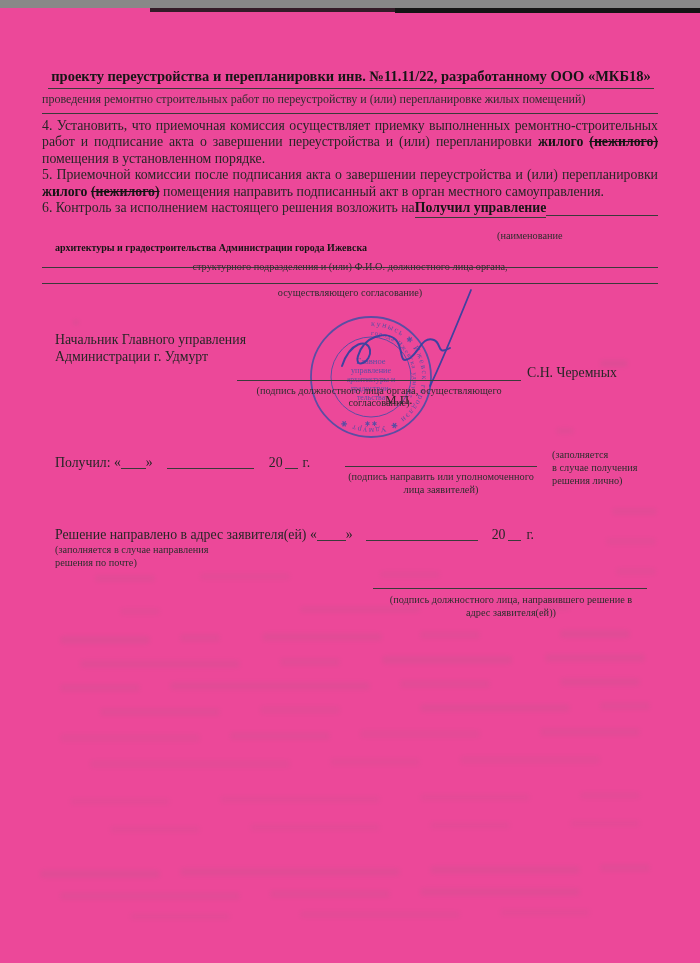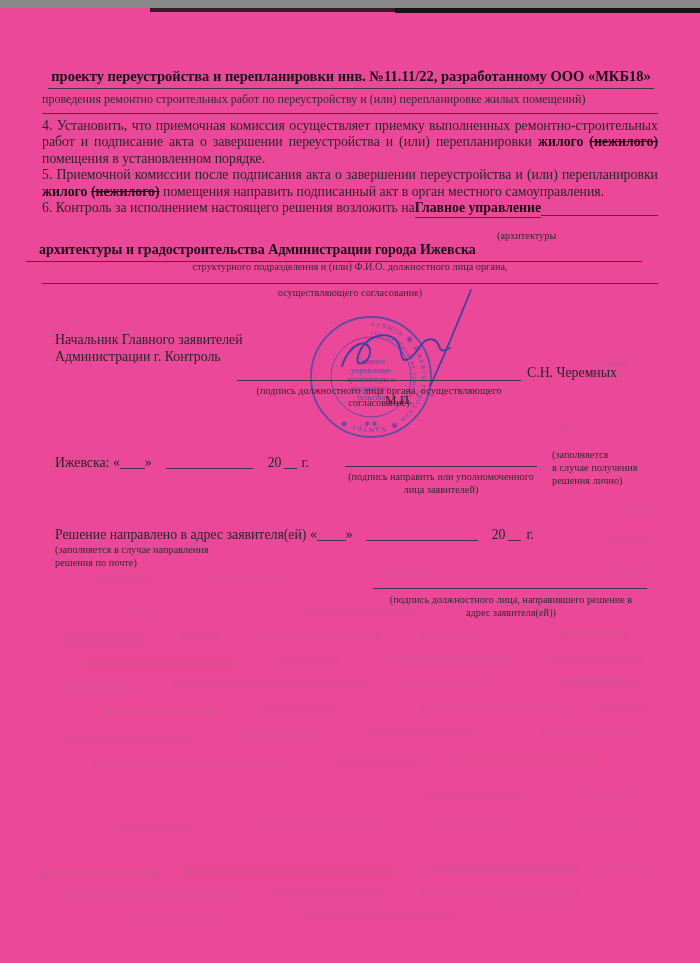--- a/index.html
+++ b/index.html
@@ -23,22 +23,22 @@
   
   .bodytext{left:42px;top:110px;width:616px;font-size:13.8px;line-height:16.4px;}
   .para{text-align:justify;margin:0;}
   .b{font-weight:bold;color:#151515;}
   .strike{font-weight:bold;color:#151515;text-decoration:line-through;}
   .line6{display:flex;align-items:flex-start;white-space:nowrap;}
   .line6 .ul{border-bottom:1.3px solid #3a3a3a;padding-bottom:1px;}
   .line6 .fill{flex:1;height:15px;border-bottom:1.3px solid #3a3a3a;}
   .smallcap{font-size:10.3px;color:#2e2e2e;}
   .orgname{
-    left:26px;top:234px;width:616px;font-weight:bold;font-size:14px;color:#151515;
-    padding-left:13px;border-bottom:1.3px solid #3a3a3a;padding-bottom:3px;box-sizing:border-box;
+    left:42px;top:234px;width:616px;font-weight:bold;font-size:10px;color:#151515;
+    padding-left:13px;border-bottom:1.3px solid #3a3a3a;padding-bottom:14px;box-sizing:border-box;
   }
   
   .blank{display:inline-block;border-bottom:1.2px solid #3a3a3a;height:13px;vertical-align:-2px;}
   .sigline{position:absolute;border-top:1.2px solid #3a3a3a;height:0;}
   .stamp-svg{position:absolute;left:307px;top:305px;width:128px;height:128px;opacity:.82;}
   .sign-svg{position:absolute;left:318px;top:270px;width:172px;height:118px;opacity:.9;}
   .smudge{position:absolute;background:#6b7076;border-radius:3px;filter:blur(2px);}
   .txt14{font-size:13.8px;line-height:17px;}
   .center{text-align:center;}
 </style>
@@ -111,26 +111,26 @@
 
   <div class="abs hdr-title">проекту переустройства и перепланировки инв. №11.11/22, разработанному ООО «МКБ18»</div>
   <div class="abs hdr-sub">проведения ремонтно строительных работ по переустройству и (или) перепланировке жилых помещений)</div>
   <div class="rule" style="left:42px;top:105px;width:616px;"></div>
 
   <div class="abs bodytext">
     <p class="para"><span>4. Установить, что приемочная комиссия осуществляет приемку выполненных ремонтно-строительных работ и подписание акта о завершении переустройства и (или) перепланировки </span><span class="b">жилого </span><span class="strike">(нежилого)</span><span> помещения в установленном порядке.</span></p>
     <p class="para"><span>5. Приемочной комиссии после подписания акта о завершении переустройства и (или) перепланировки </span><span class="b">жилого </span><span class="strike">(нежилого)</span><span> помещения направить подписанный акт в орган местного самоуправления.</span></p>
     <div class="line6">
       <span>6. Контроль за исполнением настоящего решения возложить на </span>
-      <span class="b ul">Главное управление</span>
+      <span class="b ul">Получил управление</span>
       <span class="fill"></span>
     </div>
   </div>
 
-  <div class="abs smallcap" style="left:497px;top:222px;">(архитектуры</div>
+  <div class="abs smallcap" style="left:497px;top:222px;">(наименование</div>
 
   <div class="abs orgname">архитектуры и градостроительства Администрации города Ижевска</div>
   <div class="abs smallcap center" style="left:42px;top:253px;width:616px;">структурного подразделения и (или) Ф.И.О. должностного лица органа,</div>
   <div class="rule" style="left:42px;top:275px;width:616px;border-top-width:1.2px;"></div>
   <div class="abs smallcap center" style="left:42px;top:279px;width:616px;">осуществляющего согласование)</div>
 
   <svg class="stamp-svg" viewBox="0 0 128 128">
     <defs>
       <path id="ringO" d="M64,13 a51,51 0 1,1 -0.05,0"></path>
       <path id="ringI" d="M64,22 a42,42 0 1,1 -0.05,0"></path>
@@ -141,37 +141,37 @@
     <text font-size="6.6" letter-spacing="1" fill="#3d4fa6"><textPath href="#ringI">города Ижевска удмурт</textPath></text>
     <text x="64" y="51" font-size="8.6" text-anchor="middle" fill="#3d4fa6">Главное</text>
     <text x="64" y="60" font-size="8.2" text-anchor="middle" fill="#3d4fa6">управление</text>
     <text x="64" y="69" font-size="7.8" text-anchor="middle" fill="#3d4fa6">архитектуры и</text>
     <text x="64" y="78" font-size="7.8" text-anchor="middle" fill="#3d4fa6">градострои-</text>
     <text x="64" y="87" font-size="7.8" text-anchor="middle" fill="#3d4fa6">тельства</text>
     <text x="64" y="113" font-size="6.5" text-anchor="middle" fill="#3d4fa6">✱  ✱</text>
   </svg>
 
   <div class="abs txt14" style="left:55px;top:323px;width:240px;">
-    <div>Начальник  Главного заявителей</div>
-    <div>Администрации г. Контроль</div>
+    <div>Начальник  Главного управления</div>
+    <div>Администрации г. Удмурт</div>
   </div>
 
   <svg class="sign-svg" viewBox="0 0 172 118">
     <path d="M24,88 C32,64 50,60 52,72 C54,84 36,92 40,78 C46,58 68,52 78,62 C86,70 80,88 92,80 C102,73 104,58 116,62 C124,65 118,78 132,70" fill="none" stroke="#2f41a0" stroke-width="2" stroke-linecap="round"></path>
     <path d="M112,108 C122,88 140,44 153,12" fill="none" stroke="#2f41a0" stroke-width="1.8" stroke-linecap="round"></path>
   </svg>
 
   <div class="sigline" style="left:237px;top:372px;width:284px;"></div>
   <div class="abs txt14" style="left:527px;top:356px;">С.Н. Черемных</div>
   <div class="abs smallcap center" style="left:237px;top:377px;width:284px;">(подпись должностного лица органа, осуществляющего</div>
   <div class="abs smallcap center" style="left:237px;top:389px;width:284px;">согласование)</div>
   <div class="abs" style="left:385px;top:384px;font-size:13px;">М.П.</div>
 
   <div class="abs txt14" style="left:55px;top:446px;white-space:nowrap;">
-    <span>Ижевска: «</span><span class="blank" style="width:25px;"></span><span>»</span><span class="blank" style="width:87px;margin-left:14px;"></span><span style="margin-left:15px;">20</span><span class="blank" style="width:13px;margin-left:2px;"></span><span style="margin-left:5px;">г.</span>
+    <span>Получил: «</span><span class="blank" style="width:25px;"></span><span>»</span><span class="blank" style="width:87px;margin-left:14px;"></span><span style="margin-left:15px;">20</span><span class="blank" style="width:13px;margin-left:2px;"></span><span style="margin-left:5px;">г.</span>
   </div>
   <div class="sigline" style="left:345px;top:458px;width:192px;"></div>
   <div class="abs smallcap center" style="left:345px;top:463px;width:192px;">(подпись направить или уполномоченного</div>
   <div class="abs smallcap center" style="left:345px;top:476px;width:192px;">лица заявителей)</div>
   <div class="abs smallcap" style="left:552px;top:440px;width:105px;line-height:13px;">
     <div>(заполняется</div>
     <div>в случае получения</div>
     <div>решения лично)</div>
   </div>
 

